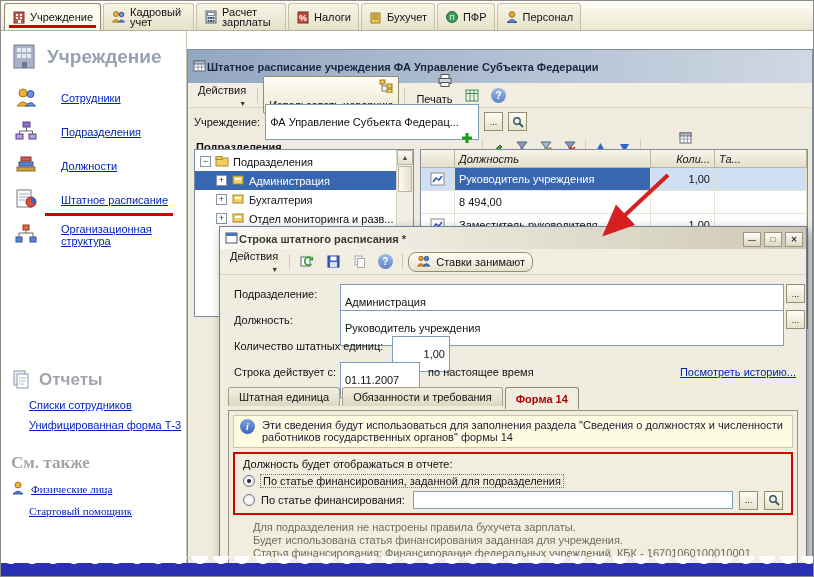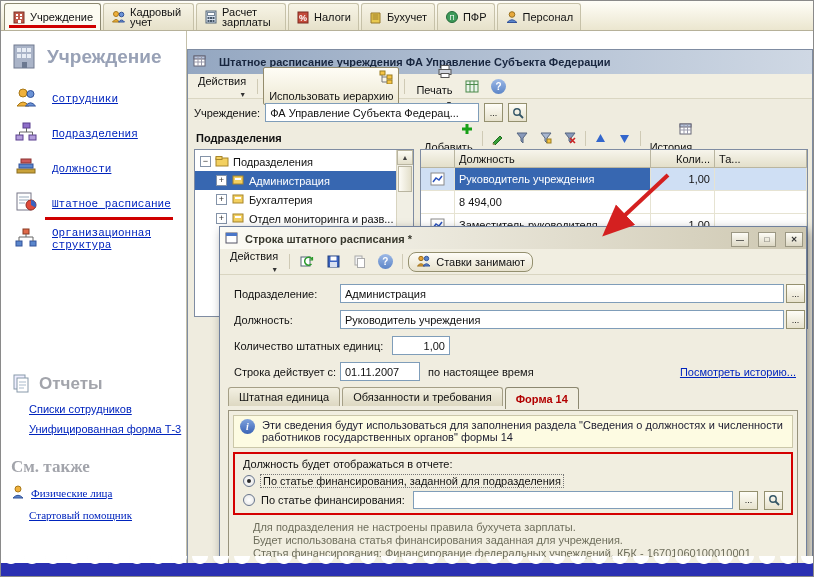--- a/index.html
+++ b/index.html
@@ -10,75 +10,75 @@
   .tabbar{position:absolute;left:0;top:0;width:100%;height:30px;background:linear-gradient(#fffef8,#ebe6cf);border-bottom:1px solid #b6b199;display:flex;align-items:stretch;gap:2px;padding:2px 0 0 3px;box-sizing:border-box;z-index:2;}
   .tab{position:relative;display:flex;align-items:center;gap:4px;padding:0 7px;border:1px solid #c6c1a8;border-bottom:none;border-radius:3px 3px 0 0;background:linear-gradient(#f7f4e6,#e6e1ca);line-height:10px;cursor:pointer;}
   .tab.active{background:#fcfbf2;border-color:#8c8870;}
   .tab.two .lbl{max-width:56px;}
   .tab-underline{position:absolute;left:4px;right:4px;bottom:2px;height:3px;background:#cf0000;}
 
   
   .sidebar{position:absolute;left:0;top:30px;width:186px;bottom:0;background:#fff;border-right:1px solid #c4c0aa;box-sizing:border-box;overflow:hidden;z-index:1;}
   .side-head{display:flex;align-items:center;gap:8px;padding:10px 4px 8px 8px;}
   .side-title{font-size:19px;font-weight:bold;color:#98a1b6;}
-  .nav-item{position:relative;display:flex;align-items:center;gap:15px;padding:6px 4px 6px 14px;cursor:pointer;font-family:Liberation Mono, monospace;}
+  .nav-item{position:relative;display:flex;align-items:center;gap:24px;padding:6px 4px 6px 14px;cursor:pointer;}
   .link{color:#0024bd;text-decoration:underline;}
   .nav-item .link{max-width:126px;}
   .nav-underline{position:absolute;left:44px;width:128px;bottom:1px;height:3px;background:#cf0000;}
   .side-sec{display:flex;align-items:center;gap:8px;padding:6px 4px 4px 10px;}
   .side-sec-title{font-size:17px;font-weight:bold;color:#a2a4ab;}
   .sec-link{display:flex;align-items:center;gap:6px;padding:4px 2px 4px 28px;cursor:pointer;white-space:nowrap;}
   .sec-link.withicon{padding-left:10px;}
   .reports{margin-top:110px;}
   .seealso{margin-top:12px;font-family:Liberation Serif, serif;}
 
   
   .mainwin{position:absolute;left:186px;top:48px;right:0;bottom:0;background:#efecdf;border:1px solid #7f8ca2;box-sizing:border-box;z-index:1;}
-  .mw-title{height:24px;display:flex;align-items:center;gap:13px;padding:0 5px;background:linear-gradient(90deg,#94a7c1,#cfd8e4);color:#18263f;font-weight:bold;}
+  .mw-title{height:33px;display:flex;align-items:center;gap:1px;padding:0 5px;background:linear-gradient(90deg,#94a7c1,#cfd8e4);color:#18263f;font-weight:bold;}
   .toolbar{display:flex;align-items:center;gap:2px;height:24px;padding:0 4px;background:#f2efe2;border-bottom:1px solid #dad6c2;}
   .tbtn{display:flex;align-items:flex-end;gap:4px;padding:2px 5px;border:1px solid transparent;border-radius:2px;cursor:pointer;flex-direction:column;}
   .tbtn.toggled{border-color:#948c6c;background:linear-gradient(#fffdf6,#ede8d3);}
   .dd{font-size:7px;color:#333;margin-left:1px;}
   .vsep{width:1px;height:15px;background:#cfcab5;margin:0 3px;}
   .icon-btn{display:flex;align-items:center;justify-content:center;width:22px;height:20px;border:1px solid transparent;border-radius:2px;cursor:pointer;}
   .circle-help{width:15px;height:15px;border-radius:50%;background:linear-gradient(#9db9e6,#5c85c7);color:#fff;font-weight:bold;font-size:10px;display:flex;align-items:center;justify-content:center;flex:none;}
   .inst-row{display:flex;align-items:center;gap:5px;height:27px;padding:0 6px;}
-  .field{display:flex;align-items:center;background:#fff;border:1px solid #7f9db9;height:19px;padding:0 4px;box-sizing:border-box;overflow:hidden;white-space:nowrap;}
+  .field{display:flex;align-items:center;background:#fff;border:1px solid #7f9db9;height:36px;padding:0 4px;box-sizing:border-box;overflow:hidden;white-space:nowrap;}
   .inst-field{width:214px;}
   .mini-btn{display:flex;align-items:center;justify-content:center;width:19px;height:19px;border:1px solid #94906f;background:linear-gradient(#fefdf7,#e7e2cd);font-size:9px;line-height:6px;cursor:pointer;box-sizing:border-box;flex:none;}
   .list-row{display:flex;align-items:center;height:24px;padding:0 4px;}
   .tree-label{width:222px;font-weight:bold;padding-left:4px;}
   .content{position:absolute;left:0;top:97px;right:0;bottom:0;}
 
   .treebox{position:absolute;left:6px;top:2px;width:220px;height:168px;background:#fff;border:1px solid #7f8ca2;box-sizing:border-box;}
   .tree-scroll{position:absolute;right:0;top:0;bottom:0;width:16px;background:#f1efe4;border-left:1px solid #d8d4c0;}
   .scroll-btn{width:16px;height:15px;border:1px solid #b9b5a0;background:linear-gradient(#fdfcf6,#e3dfca);display:flex;align-items:center;justify-content:center;font-size:7px;color:#444;box-sizing:border-box;cursor:pointer;}
   .scroll-thumb{margin-top:1px;width:14px;margin-left:1px;height:26px;border:1px solid #b9b5a0;background:linear-gradient(90deg,#fdfcf6,#e3dfca);box-sizing:border-box;cursor:pointer;}
   .tree-rows{margin-right:16px;padding-top:2px;}
   .trow{display:flex;align-items:center;gap:4px;height:19px;padding-left:5px;cursor:pointer;white-space:nowrap;overflow:hidden;}
   .trow.child{padding-left:21px;}
   .trow.sel{background:#3767b1;color:#fff;}
   .expander{width:11px;height:11px;border:1px solid #8493a8;background:#fff;color:#333;font-size:9px;line-height:9px;text-align:center;flex:none;box-sizing:border-box;}
 
   .grid{position:absolute;left:232px;top:2px;right:4px;height:180px;background:#fff;border:1px solid #7f8ca2;box-sizing:border-box;overflow:hidden;}
   .g-head{display:flex;height:18px;}
-  .g-hcell{background:linear-gradient(#f7f5ec,#e3dfca);border-right:1px solid #b9b5a0;border-bottom:1px solid #b9b5a0;display:flex;align-items:center;padding:0 4px;box-sizing:border-box;}
+  .g-hcell{background:linear-gradient(#f7f5ec,#e3dfca);border-right:1px solid #b9b5a0;border-bottom:1px solid #b9b5a0;display:flex;align-items:center;padding:0 4px;box-sizing:border-box;font-style:italic;}
   .g-row{display:flex;height:22px;border-bottom:1px solid #e6e3d2;}
   .g-cell{border-right:1px solid #e6e3d2;display:flex;align-items:center;padding:0 4px;box-sizing:border-box;overflow:hidden;white-space:nowrap;}
   .c0{width:34px;justify-content:center;}
   .c1{width:196px;}
   .c2{width:64px;justify-content:flex-end;}
   .c3{flex:1;}
   .g-cell.sel{background:#3767b1;color:#fff;}
   .g-row.hl .g-cell{background:#cfdff4;}
   .g-row.hl .g-cell.sel{background:#3767b1;}
 
   
   .dialog{position:absolute;left:218px;top:225px;width:588px;height:352px;background:#f0ede0;border:1px solid #70809c;box-shadow:3px 4px 10px rgba(0,0,0,.4);z-index:5;box-sizing:border-box;}
-  .dlg-title{height:22px;display:flex;align-items:center;gap:7px;padding:2px 3px 0 5px;background:linear-gradient(90deg,#fcfbf5,#cec8b2);font-weight:bold;color:#38382e;box-sizing:border-box;}
+  .dlg-title{height:22px;display:flex;align-items:center;gap:1px;padding:2px 3px 0 5px;background:linear-gradient(90deg,#fcfbf5,#cec8b2);font-weight:bold;color:#38382e;box-sizing:border-box;}
   .dlg-title .t{flex:1;}
   .winbtn{width:18px;height:15px;border:1px solid #9b9783;background:linear-gradient(#fdfcf6,#ddd8c4);display:flex;align-items:center;justify-content:center;font-size:8px;color:#333;margin-left:2px;box-sizing:border-box;cursor:pointer;}
   .dlg-toolbar{display:flex;align-items:center;gap:2px;height:25px;padding:0 4px;border-bottom:1px solid #d9d5c1;background:#f1eee1;}
   .btn{display:flex;align-items:center;gap:5px;padding:2px 7px;border:1px solid #94906f;border-radius:8px;background:linear-gradient(#fefdf7,#e7e2cd);cursor:pointer;}
   .dlg-label{position:absolute;}
   .dlg-field{position:absolute;}
   .dlg-link{position:absolute;color:#0024bd;text-decoration:underline;cursor:pointer;}
   .dtabs{position:absolute;left:8px;top:160px;display:flex;align-items:flex-start;}
   .dtab{padding:3px 10px;border:1px solid #a59f86;border-bottom:none;border-radius:3px 3px 0 0;background:linear-gradient(#f3f0e2,#ddd8c2);margin-right:2px;cursor:pointer;}
   .dtab.active{background:#f1eee0;border-color:#8c8870;color:#b20000;font-weight:bold;padding:5px 10px 4px;position:relative;z-index:3;margin-bottom:-1px;}

